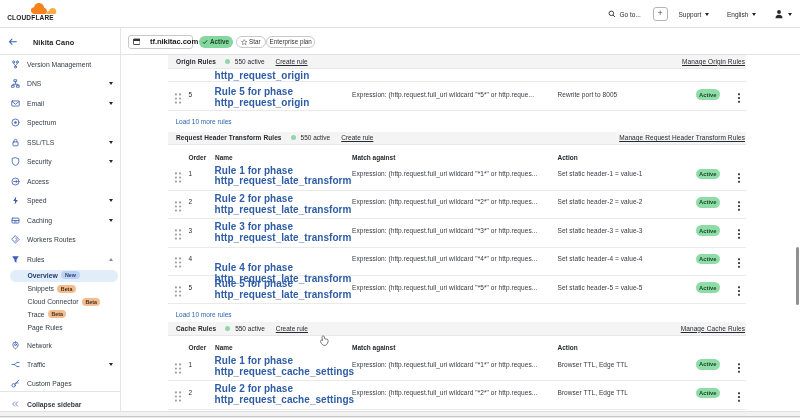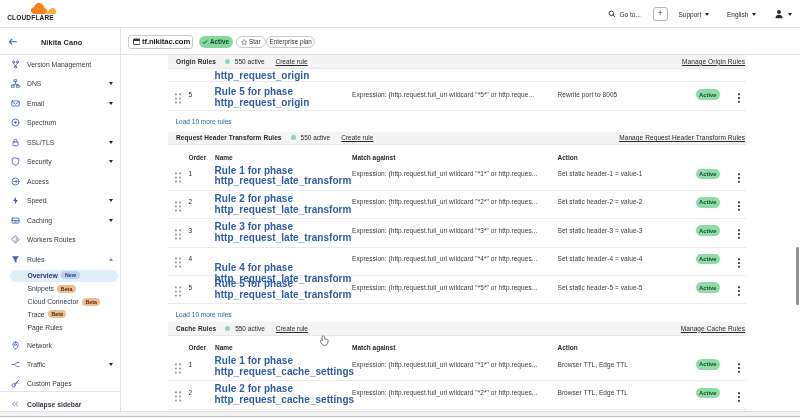--- a/index.html
+++ b/index.html
@@ -55,27 +55,27 @@
         <circle cx="6" cy="3.6" r="2.3"></circle>
         <path d="M1.8,11 a4.2,4.2 0 0,1 8.4,0 Z"></path>
       </svg>
       <span class="crt"></span>
     </div>
 </div>
 <div class="h2">
   <svg class="abs" style="left:8px;top:9px" width="9.5" height="9.5" viewBox="0 0 12 12" fill="none" stroke="#2f62ad" stroke-width="1.3" stroke-linecap="round" stroke-linejoin="round">
       <path d="M10.5,6 H1.8 M5,2.8 L1.8,6 L5,9.2"></path>
     </svg>
-  <b class="abs" style="left:41px;top:10px;font-size:7.3px;color:#1d1d1d;letter-spacing:0.1px">Nikita Cano</b>
+  <b class="abs" style="left:33px;top:10px;font-size:7.3px;color:#1d1d1d;letter-spacing:0.1px">Nikita Cano</b>
   <div class="abs" style="left:128px;top:7px;width:64.5px;height:13.5px;border:1px solid #c9c9c9;border-radius:3px;display:flex;align-items:center">
     <svg style="margin-left:3.5px;flex-shrink:0" width="7.5" height="7.5" viewBox="0 0 12 12">
         <rect x="0.7" y="1.6" width="10.6" height="8.8" rx="1" fill="none" stroke="#222" stroke-width="1.3"></rect>
         <rect x="0.9" y="1.8" width="10.2" height="2.9" fill="#222"></rect>
       </svg>
-    <b style="font-size:7.7px;color:#1d1d1d;margin-left:2px;letter-spacing:-0.1px;white-space:nowrap">tf.nikitac.com</b>
+    <b style="font-size:7.7px;color:#1d1d1d;margin-left:10px;letter-spacing:-0.1px;white-space:nowrap">tf.nikitac.com</b>
   </div>
   <div class="abs" style="left:198.5px;top:7.5px;width:34px;height:12.5px;background:#84d79d;border-radius:6.5px;display:flex;align-items:center;justify-content:center">
     <svg width="6" height="6" viewBox="0 0 8 8" fill="none" stroke="#1d4430" stroke-width="1.3">
         <path d="M1.2,4.2 L3,6 L6.8,1.8"></path>
       </svg>
     <span style="font-size:6.3px;font-weight:700;color:#1d4430;margin-left:2px">Active</span>
   </div>
   <div class="abs" style="left:235.5px;top:7.5px;height:12.5px;border:1px solid #c9c9c9;border-radius:6.5px;display:flex;align-items:center;padding:0 4px">
     <svg width="6.5" height="6.5" viewBox="0 0 12 12" fill="none" stroke="#555" stroke-width="1">
         <path d="M6,1 L7.5,4.3 L11,4.7 L8.4,7 L9.2,10.5 L6,8.7 L2.8,10.5 L3.6,7 L1,4.7 L4.5,4.3 Z"></path>

